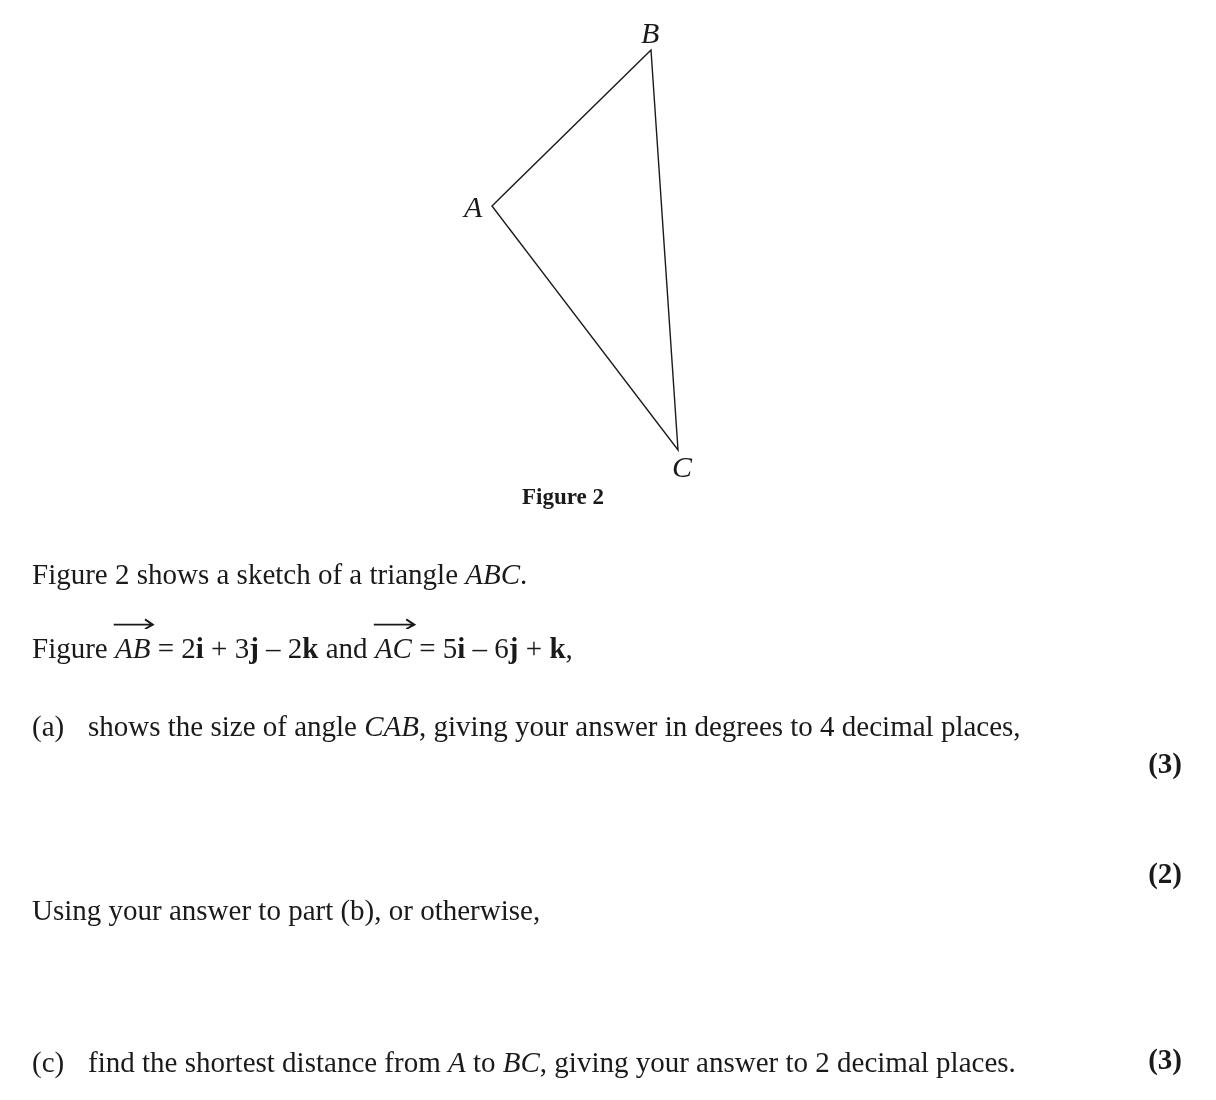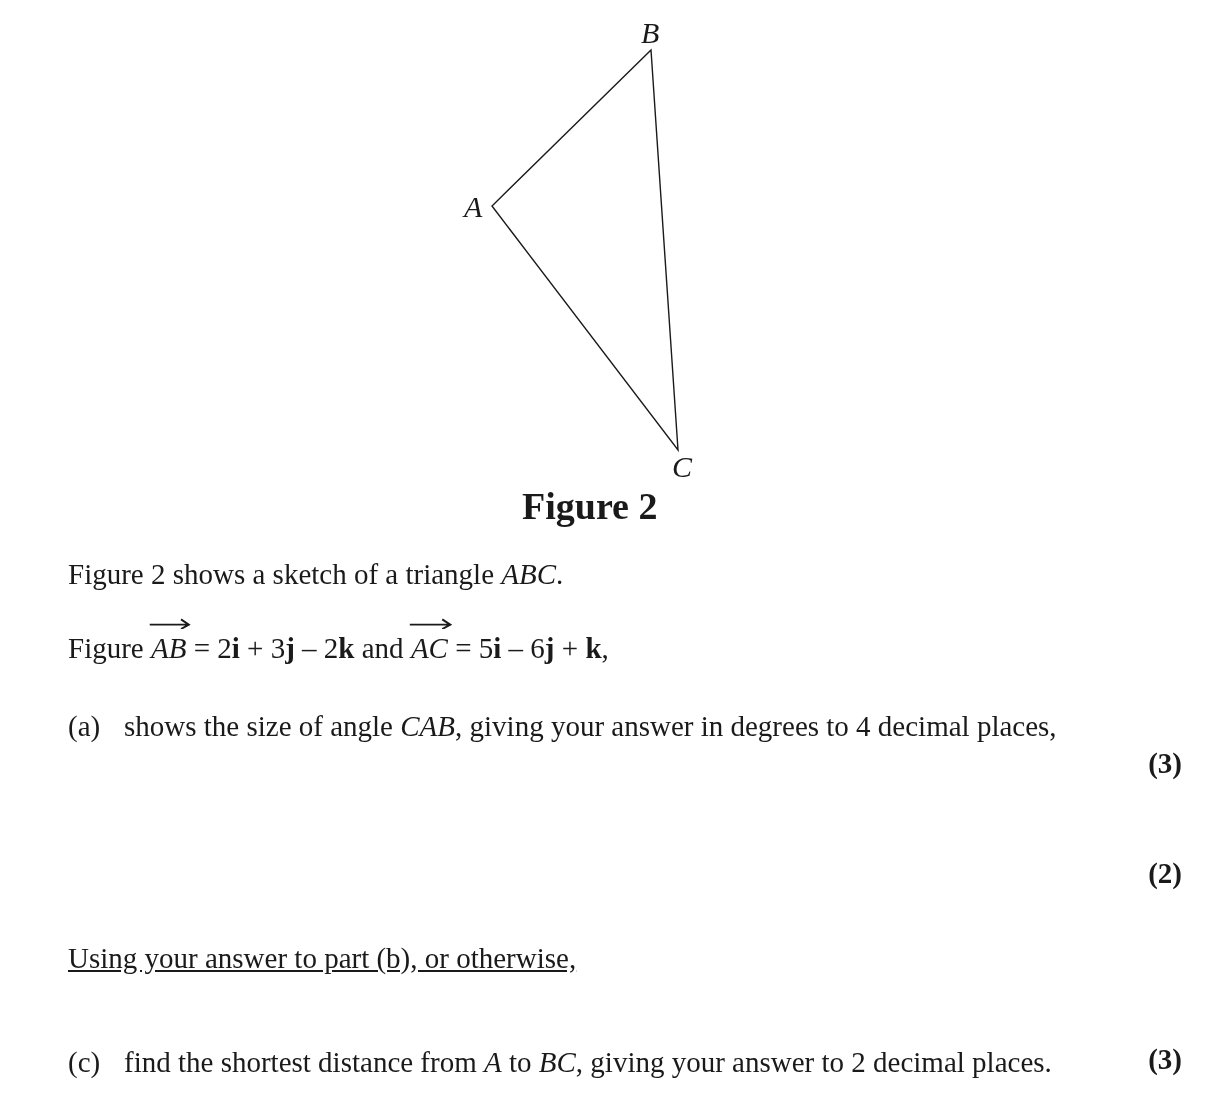--- a/index.html
+++ b/index.html
@@ -28,29 +28,28 @@
     position: absolute;
     font-style: italic;
     font-size: 30px;
     line-height: 1;
   }
   .figure-caption {
     position: absolute;
     left: 522px;
     top: 484px;
     font-weight: 700;
-    font-size: 38px;
+    font-size: 23px;
     white-space: nowrap;
   }
   .line {
     position: absolute;
     left: 32px;
     white-space: nowrap;
     line-height: 1.25;
-    margin-left: 36px;
   }
   .plabel {
     display: inline-block;
     width: 56px;
   }
   .marks {
     position: absolute;
     right: 34px;
     font-weight: 700;
     white-space: nowrap;
@@ -98,20 +97,20 @@
         </svg><span>AC</span></span><span> = 5</span><span class="bv">i</span><span> – 6</span><span class="bv">j</span><span> + </span><span class="bv">k</span><span>,</span>
   </div>
 
   <div class="line" style="top:708px;">
     <span class="plabel">(a)</span><span>shows the size of angle </span><span class="it">CAB</span><span>, giving your answer in degrees to 4 decimal places,</span>
   </div>
   <div class="marks" style="top:747px;">(3)</div>
 
   <div class="marks" style="top:857px;">(2)</div>
 
-  <div class="line" style="top:940px;text-decoration:underline;">Using your answer to part (b), or otherwise,</div>
+  <div class="line" style="top:892px;">Using your answer to part (b), or otherwise,</div>
 
   <div class="line" style="top:1044px;">
     <span class="plabel">(c)</span><span>find the shortest distance from </span><span class="it">A</span><span> to </span><span class="it">BC</span><span>, giving your answer to 2 decimal places.</span>
   </div>
   <div class="marks" style="top:1043px;">(3)</div>
 
 </div>
 
 </body></html>

